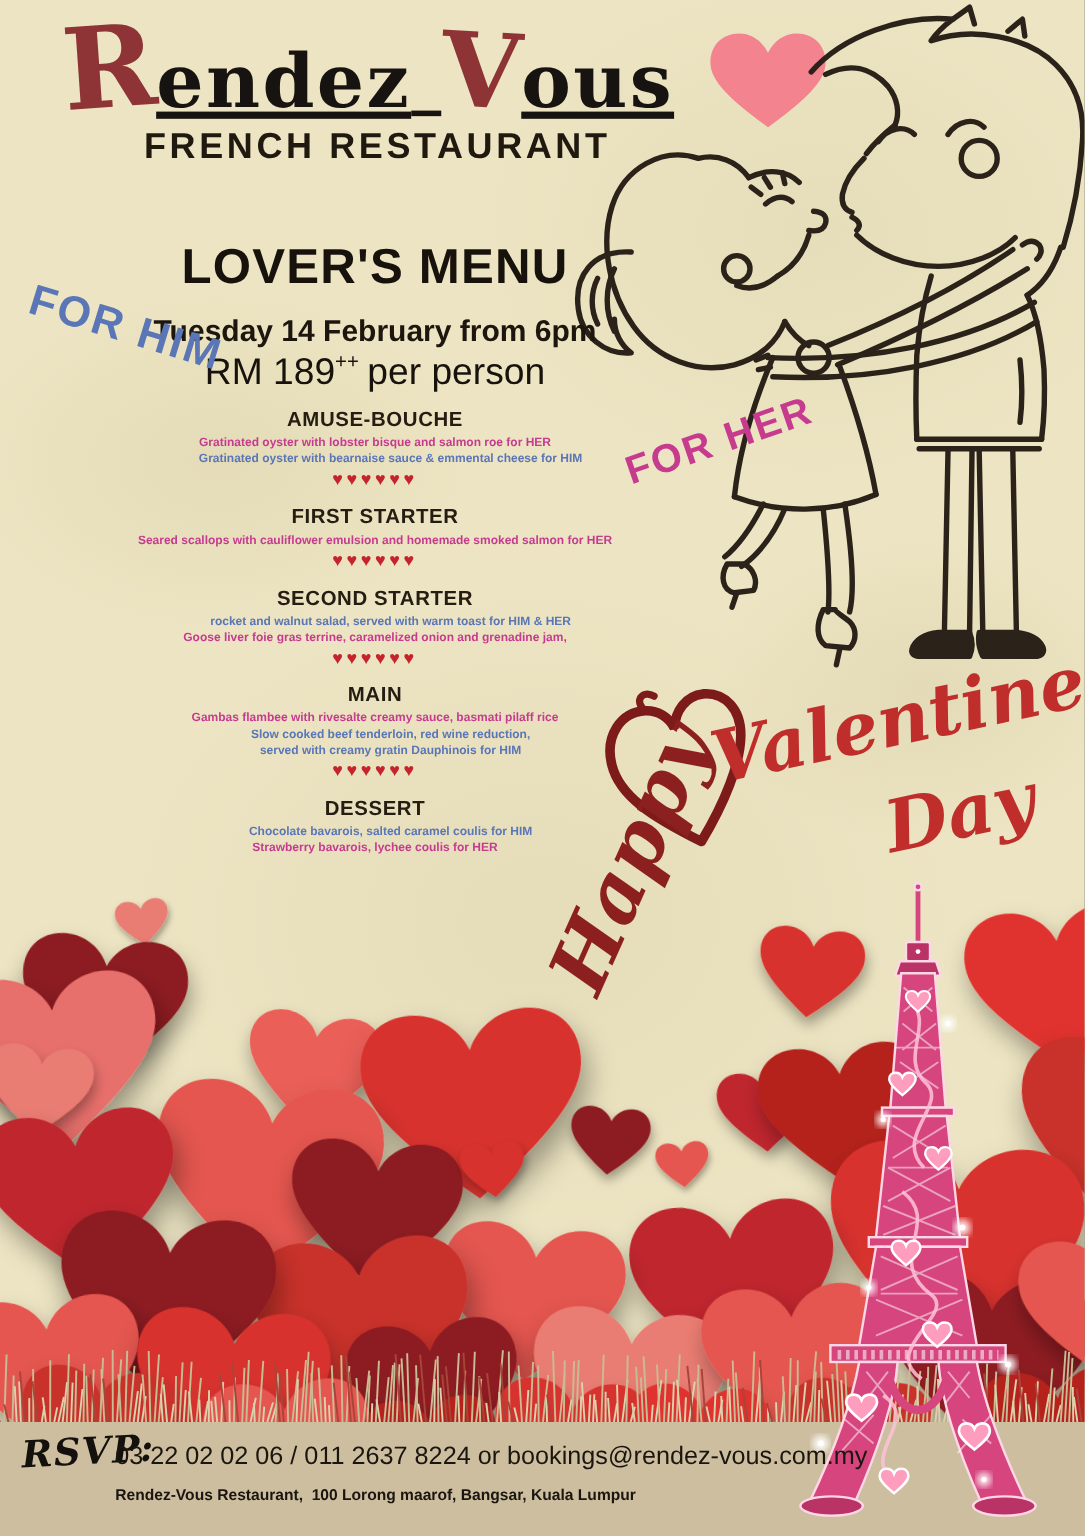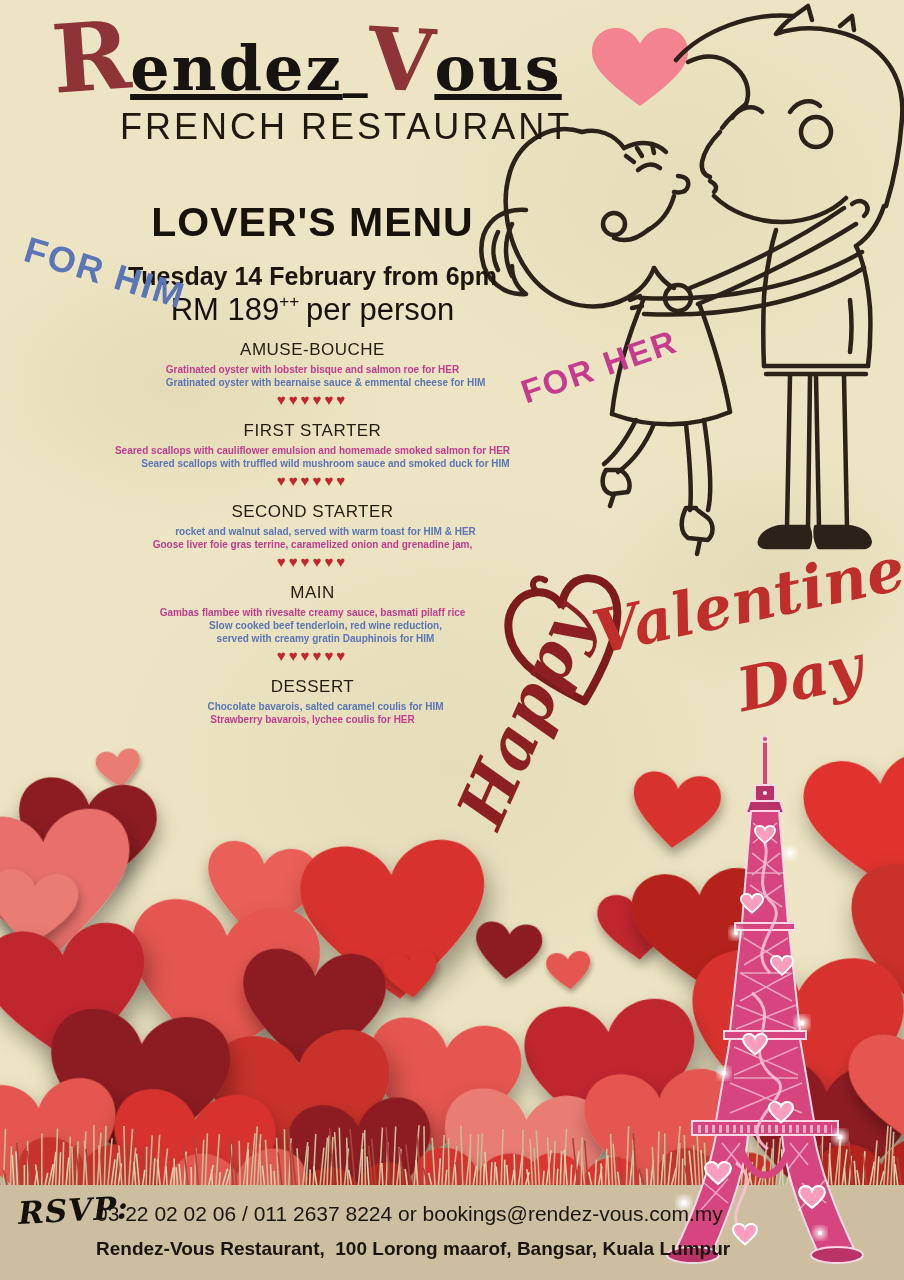--- a/index.html
+++ b/index.html
@@ -14,57 +14,57 @@
     font-family:"Liberation Sans", sans-serif;color:#241d15;
   }
   
   .logo{position:absolute;left:52px;top:10px;z-index:2;}
   .brand{white-space:nowrap;font-family:"DejaVu Serif",serif;font-weight:bold;line-height:1;}
   .brand .ini{color:var(--logo-accent-red,#8e3437);}
   .brand .r{font-size:94px;display:inline-block;transform:rotate(-4deg);}
   .brand .v{font-size:86px;display:inline-block;transform:rotate(3deg);}
   .brand .rest{font-size:62px;color:#171310;letter-spacing:2px;text-decoration:underline;}
   .brand .sep{font-size:50px;color:#171310;position:relative;top:-4px;}
-  .logo .subtitle{margin-top:2px;margin-left:68px;font-size:36px;font-weight:normal;letter-spacing:3px;color:#20190f;}
+  .logo .subtitle{margin-top:2px;margin-left:68px;font-size:30px;font-weight:bold;letter-spacing:3px;color:#20190f;}
   
   .couple{position:absolute;left:464px;top:0;z-index:1;}
   
   .for-him{position:absolute;left:22px;top:252px;z-index:3;transform:rotate(17deg);
     color:var(--him-blue,#4a6cb3);font-size:36px;font-weight:bold;letter-spacing:2px;white-space:nowrap;}
   .for-her{position:absolute;left:518px;top:348px;z-index:3;transform:rotate(-19deg);
     color:var(--her-pink,#c23390);font-size:33px;font-weight:bold;letter-spacing:2px;white-space:nowrap;}
   
   .menu{position:absolute;left:0;top:183px;width:625px;text-align:center;z-index:2;}
   .menu h1{margin:16px;font-size:41px;font-weight:bold;letter-spacing:1px;color:#17120c;}
   .menu .date{margin-top:3px;font-size:25px;font-weight:bold;color:#1d160e;}
   .menu .price{margin-top:1px;font-size:31px;font-weight:normal;color:#17120c;}
   .menu .price sup{font-size:17px;position:relative;top:-2px;}
   .menu .price .suffix{margin-left:7px;}
   .section{margin-top:12px;}
-  .sec-name{font-size:17px;font-weight:normal;letter-spacing:.5px;color:#251d12;margin-bottom:3px;}
+  .sec-name{font-size:17px;font-weight:bold;letter-spacing:.5px;color:#251d12;margin-bottom:3px;}
   .line{font-size:10px;font-weight:bold;line-height:1.32;}
   .line.her{color:var(--her-pink,#c73b8f);}
   .line.him{color:var(--him-blue,#5a76b6);margin-left:26px;}
   .divider{margin-top:3px;font-size:15px;letter-spacing:3px;color:var(--heart-red,#c5242c);line-height:1.1;}
   
   .greet{position:absolute;z-index:4;font-family:"DejaVu Serif",serif;font-style:italic;font-weight:bold;white-space:nowrap;}
   .greet.happy{left:525px;top:715px;transform:translate(-50%,-50%) rotate(-66deg);font-size:66px;color:var(--script-dark-red,#8c1f1f);}
   .greet.valentines{left:765px;top:597px;transform:translate(-50%,-50%) rotate(-12deg);font-size:60px;color:var(--script-red,#bf2e2a);}
   .greet.day{left:800px;top:678px;transform:translate(-50%,-50%) rotate(-12deg);font-size:60px;color:var(--script-red,#bf2e2a);}
   .greet-heart{position:absolute;left:505px;top:568px;z-index:4;transform:rotate(-14deg);}
   
   .bottom-decor{position:absolute;left:0;top:720px;z-index:5;}
   .hh{filter:url(#hshadow);}
   .tower{position:absolute;left:640px;top:733px;z-index:7;}
   
   .footer-bar{position:absolute;left:0;top:1185px;width:904px;height:95px;background:var(--footer-bar,#ccbe9f);z-index:6;}
   .rsvp-label{position:absolute;left:18px;top:1192px;z-index:8;font-size:31px;font-weight:900;transform:rotate(-3deg);
     font-family:"DejaVu Serif",serif;font-style:italic;color:#14100c;letter-spacing:1px;}
   .contact-line{position:absolute;left:96px;top:1202px;z-index:8;font-size:21px;font-weight:normal;color:#1a150f;white-space:pre;}
-  .address-line{position:absolute;left:96px;top:1238px;z-index:8;font-size:19px;font-weight:bold;color:#1a150f;white-space:pre;}
+  .address-line{position:absolute;left:96px;top:1238px;z-index:8;font-size:13px;font-weight:bold;color:#1a150f;white-space:pre;}
 </style>
 </head>
 <body>
 
 <div class="poster">
 
   <div class="logo">
     <div class="brand"><span class="ini r">R</span><span class="rest">endez</span><span class="sep">_</span><span class="ini v">V</span><span class="rest">ous</span></div>
     <div class="subtitle">FRENCH RESTAURANT</div>
   </div>
@@ -147,21 +147,20 @@
     <div class="section">
       <div class="sec-name">AMUSE-BOUCHE</div>
       <div class="line her">Gratinated oyster with lobster bisque and salmon roe for HER</div>
       <div class="line him">Gratinated oyster with bearnaise sauce &amp; emmental cheese for HIM</div>
       <div class="divider">♥♥♥♥♥♥</div>
     </div>
 
     <div class="section">
       <div class="sec-name">FIRST STARTER</div>
       <div class="line her">Seared scallops with cauliflower emulsion and homemade smoked salmon for HER</div>
-      <div class="line him">Seared scallops with truffled wild mushroom sauce and smoked duck for HIM</div>
       <div class="divider">♥♥♥♥♥♥</div>
     </div>
 
     <div class="section">
       <div class="sec-name">SECOND STARTER</div>
       <div class="line him">rocket and walnut salad, served with warm toast for HIM &amp; HER</div>
       <div class="line her">Goose liver foie gras terrine, caramelized onion and grenadine jam,</div>
       <div class="divider">♥♥♥♥♥♥</div>
     </div>
 

